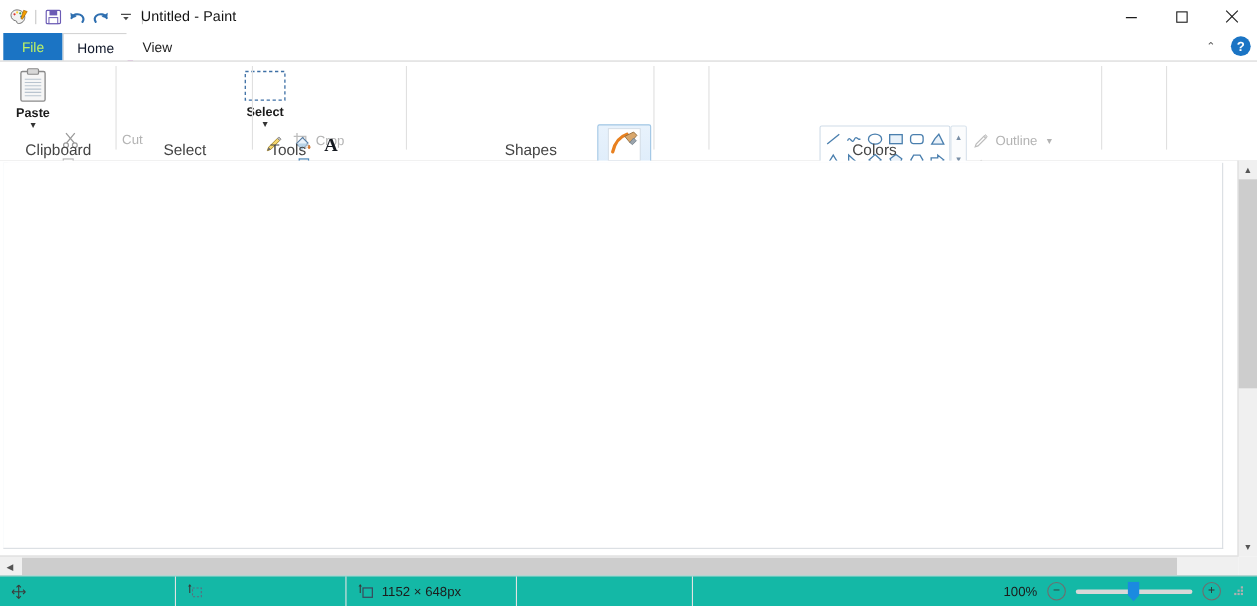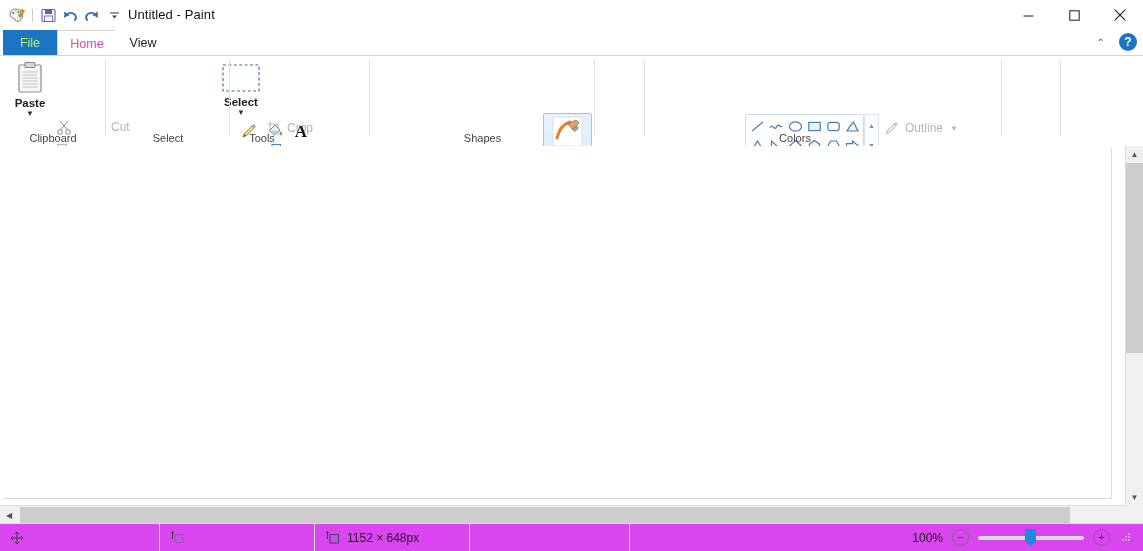--- a/index.html
+++ b/index.html
@@ -17,30 +17,30 @@
   .qat-btn{width:22px;height:20px;display:flex;align-items:center;justify-content:center;}
   .qat-sep{width:1px;height:13px;background:#c8c8c8;margin:0 4px;}
   .title-text{position:absolute;left:128px;top:7px;font-size:13px;color:#111;letter-spacing:0.1px;white-space:nowrap;}
   .wbtns{position:absolute;right:0;top:0;display:flex;}
   .wbtn{width:46px;height:30px;display:flex;align-items:center;justify-content:center;}
 
   
   .tabstrip{position:absolute;left:0;top:30px;width:1143px;height:25px;background:#ffffff;}
   .tab{position:absolute;top:0;height:25px;display:flex;align-items:center;justify-content:center;font-size:12.5px;}
   .tab.file{left:3px;width:54px;background:#1b74c4;color:#bef264;}
-  .tab.home{left:57px;width:58px;background:#ffffff;color:#ec4899;border-left:1px solid #d4d4d4;border-right:5px solid #a21caf;border-top:1px solid #d4d4d4;}
+  .tab.home{left:57px;width:58px;background:#ffffff;color:#0f172a;border-left:1px solid #d4d4d4;border-right:5px solid #a21caf;border-top:1px solid #d4d4d4;}
   .tab.view{left:115px;width:56px;background:#ffffff;color:#1c1c1c;}
   .ribbon-help{position:absolute;right:6px;top:3px;display:flex;align-items:center;gap:10px;}
   .collapse-arrow{font-size:10px;color:#5a5a5a;padding:2px 4px;}
   .help-circle{width:18px;height:18px;border-radius:50%;background:#1b74c4;color:#fff;font-size:12px;font-weight:bold;display:flex;align-items:center;justify-content:center;}
 
   
   .ribbon{position:absolute;left:0;top:55px;width:1143px;height:90px;background:#ffffff;border-top:1px solid #d4d4d4;border-bottom:1px solid #c6c6c6;}
   .rgroup{position:absolute;top:0;height:90px;}
-  .rgroup .glabel{position:absolute;bottom:2px;left:0;width:100%;text-align:center;font-size:11px;color:#444;}
+  .rgroup .glabel{position:absolute;bottom:2px;left:0;width:100%;text-align:center;font-size:14px;color:#444;}
   .gsep{position:absolute;top:4px;width:1px;height:76px;background:#e0e0e0;}
 
   .bigbtn{display:flex;flex-direction:column;align-items:center;justify-content:flex-start;cursor:default;}
   .bigbtn .lbl{font-size:11.5px;color:#1c1c1c;text-align:center;line-height:12px;margin-top:2px;font-weight:bold;}
   .caret{font-size:8px;color:#333;line-height:7px;margin-top:1px;}
   .smallrow{display:flex;align-items:center;gap:5px;font-size:12px;height:22px;}
   .smallrow .txt{font-size:12px;}
   .dim{color:#b3b3b3;}
 
   
@@ -83,21 +83,21 @@
   .vscroll{position:absolute;right:0;top:146px;width:17px;height:360px;background:#f0f0f0;border-left:1px solid #dcdcdc;}
   .vs-arrow{width:17px;height:17px;display:flex;align-items:center;justify-content:center;font-size:8px;color:#555;}
   .vs-arrow.bottom{position:absolute;bottom:0;left:0;}
   .vs-thumb{position:absolute;left:0;top:17px;width:17px;height:190px;background:#cdcdcd;}
   .hscroll{position:absolute;left:0;bottom:27px;width:1126px;height:18px;background:#f0f0f0;border-top:1px solid #dcdcdc;}
   .hs-arrow{position:absolute;left:0;top:0;width:18px;height:18px;display:flex;align-items:center;justify-content:center;font-size:8px;color:#555;}
   .hs-thumb{position:absolute;left:20px;top:1px;width:1050px;height:16px;background:#cdcdcd;}
   .corner-box{position:absolute;right:0;bottom:27px;width:17px;height:18px;background:#f0f0f0;}
 
   
-  .statusbar{position:absolute;left:0;bottom:0;width:1143px;height:27px;background:#d946ef;border-top:1px solid #dcdcdc;display:flex;align-items:center;}
+  .statusbar{position:absolute;left:0;bottom:0;width:1143px;height:27px;background:#14b8a6;border-top:1px solid #dcdcdc;display:flex;align-items:center;}
   .st-cell{height:27px;display:flex;align-items:center;gap:7px;padding-left:10px;box-sizing:border-box;border-right:1px solid #e2e2e2;font-size:12px;color:#1c1c1c;}
   .st-c1{width:160px;}
   .st-c2{width:155px;}
   .st-c3{width:155px;}
   .st-c4{width:160px;}
   .st-spacer{flex:1;}
   .zoomwrap{display:flex;align-items:center;gap:9px;padding-right:12px;}
   .zoom-pct{font-size:12px;min-width:34px;text-align:right;}
   .zcircle{width:15px;height:15px;border-radius:50%;border:1px solid #6e6e6e;display:flex;align-items:center;justify-content:center;font-size:11px;color:#333;line-height:1;}
   .ztrack{position:relative;width:106px;height:4px;background:#d8d8d8;border-radius:2px;}

